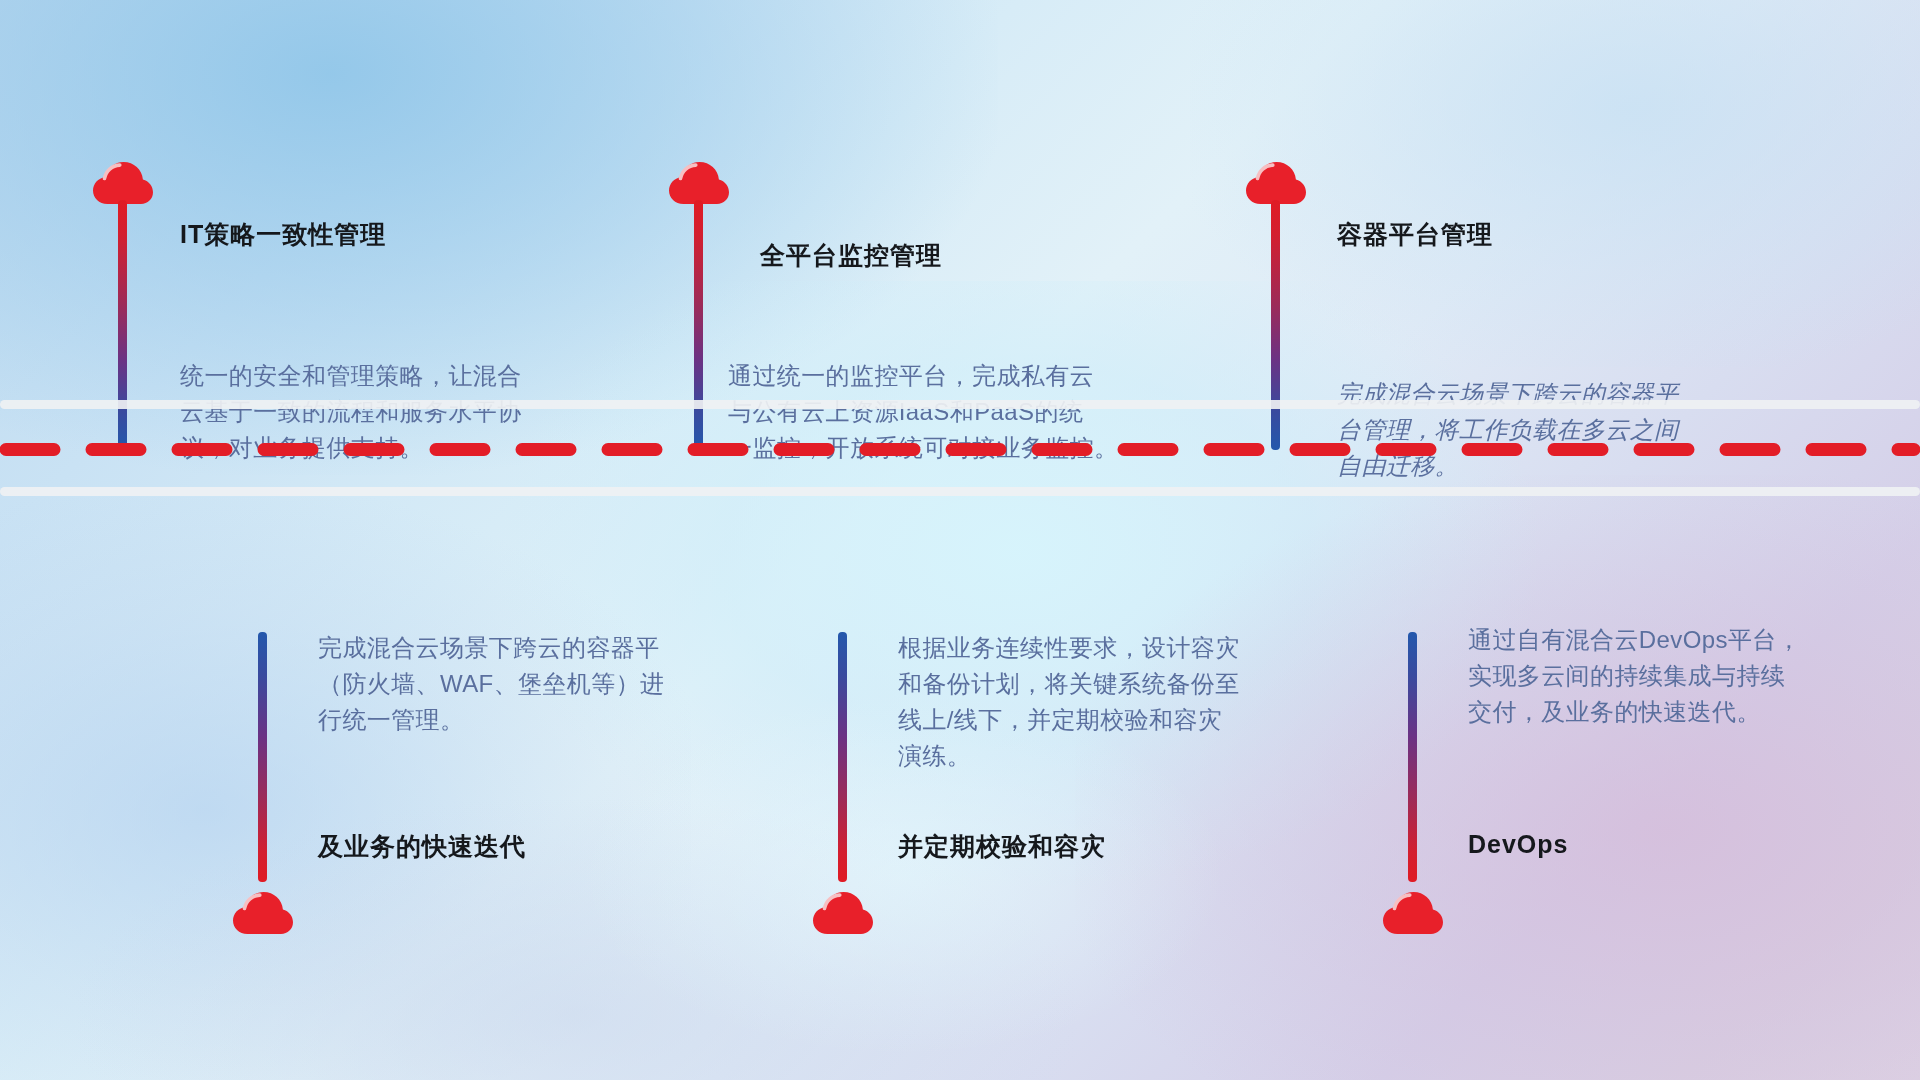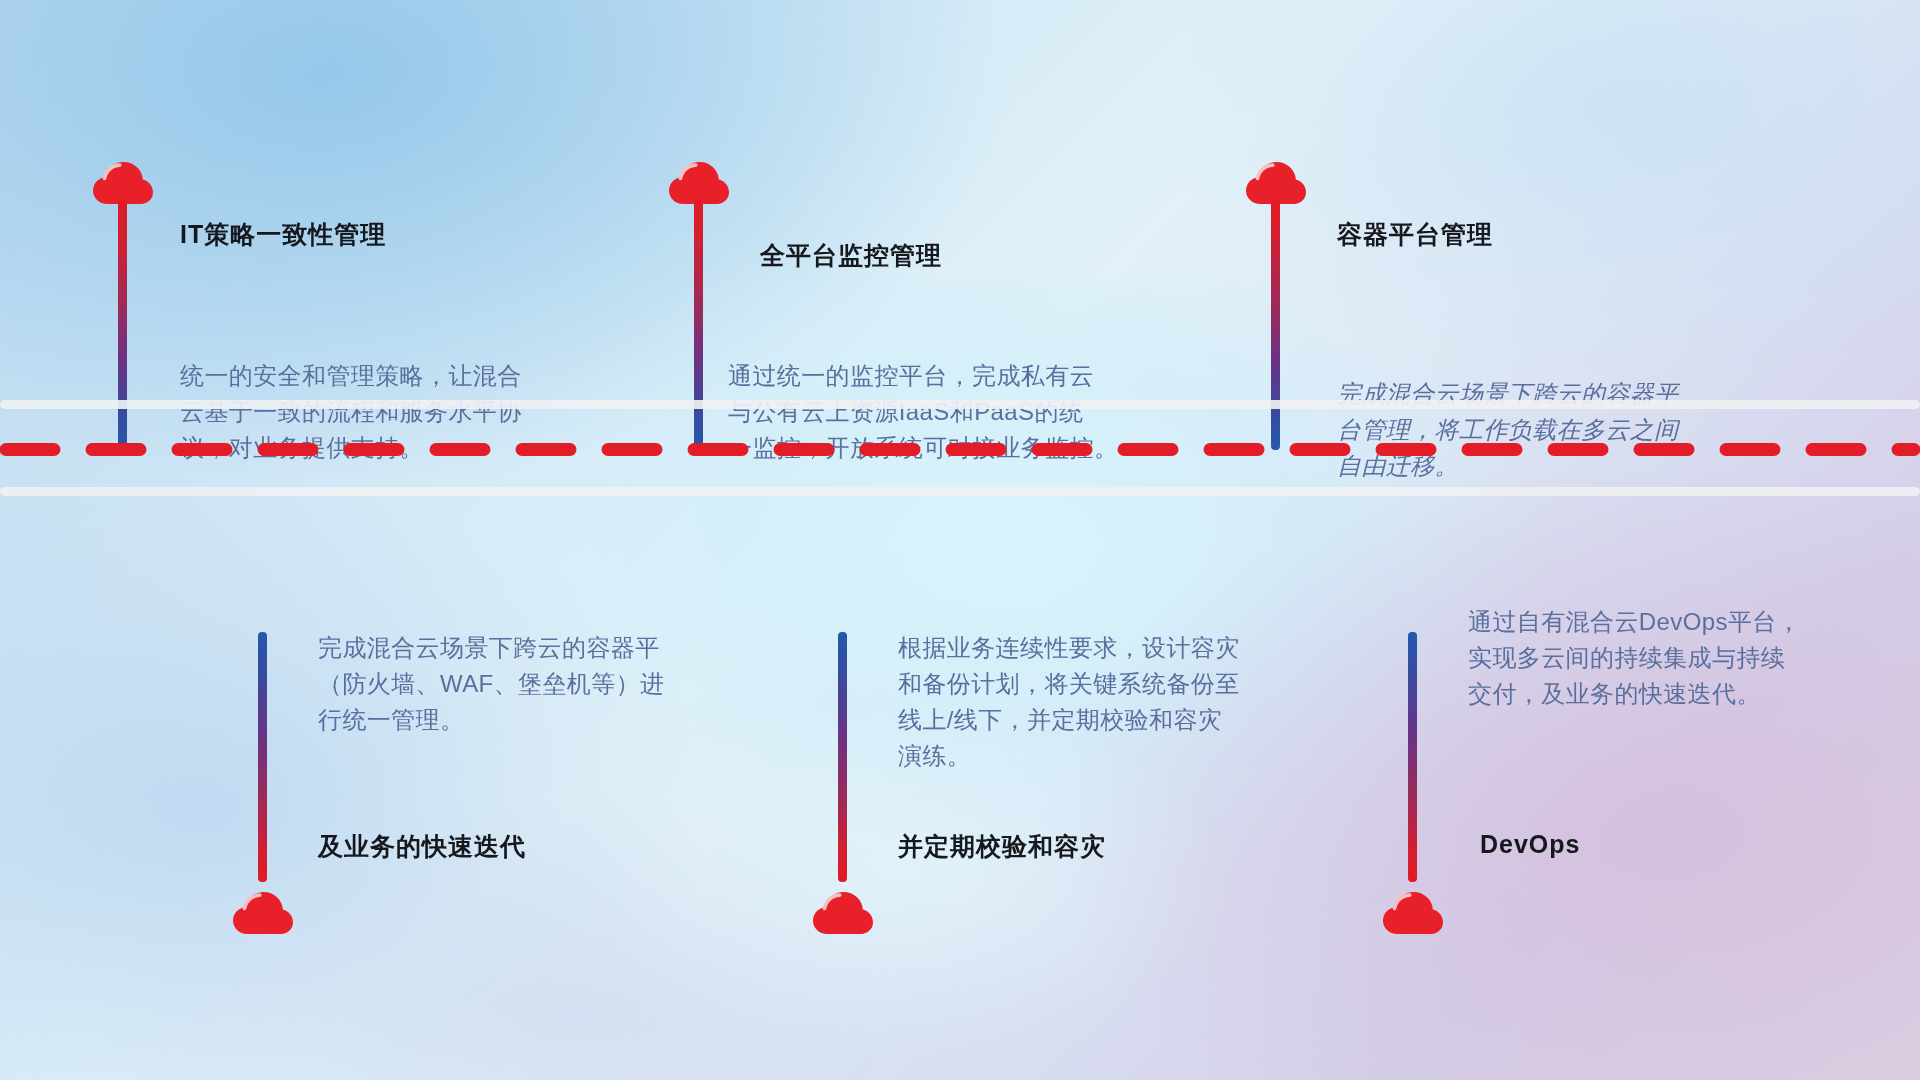--- a/index.html
+++ b/index.html
@@ -152,15 +152,15 @@
   [data-name="top-body-1"]{left:180px;top:358px;width:420px;}
   [data-name="top-title-2"]{left:760px;top:218px;margin-top:21px;}
   [data-name="top-body-2"]{left:728px;top:358px;width:440px;}
   [data-name="top-title-3"]{left:1337px;top:218px;}
   [data-name="top-body-3"]{left:1337px;top:376px;width:440px;font-style:italic;}
 
   [data-name="bottom-body-1"]{left:318px;top:630px;width:430px;}
   [data-name="bottom-title-1"]{left:318px;top:830px;}
   [data-name="bottom-body-2"]{left:898px;top:630px;width:430px;}
   [data-name="bottom-title-2"]{left:898px;top:830px;}
-  [data-name="bottom-body-3"]{left:1468px;top:604px;width:430px;}
-  [data-name="bottom-title-3"]{left:1468px;top:830px;margin-left:12px;}
+  [data-name="bottom-body-3"]{left:1468px;top:622px;width:430px;}
+  [data-name="bottom-title-3"]{left:1468px;top:830px;}
 </style>
 
 </body></html>

